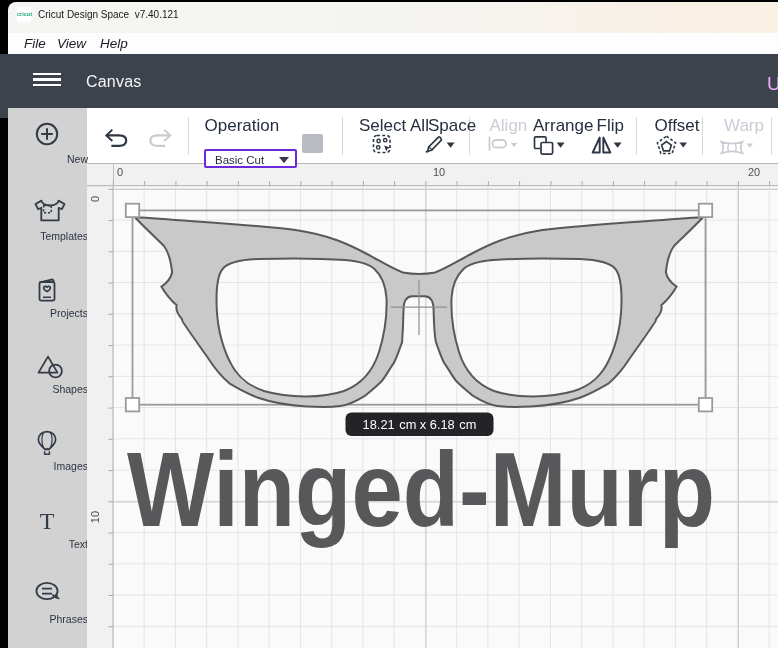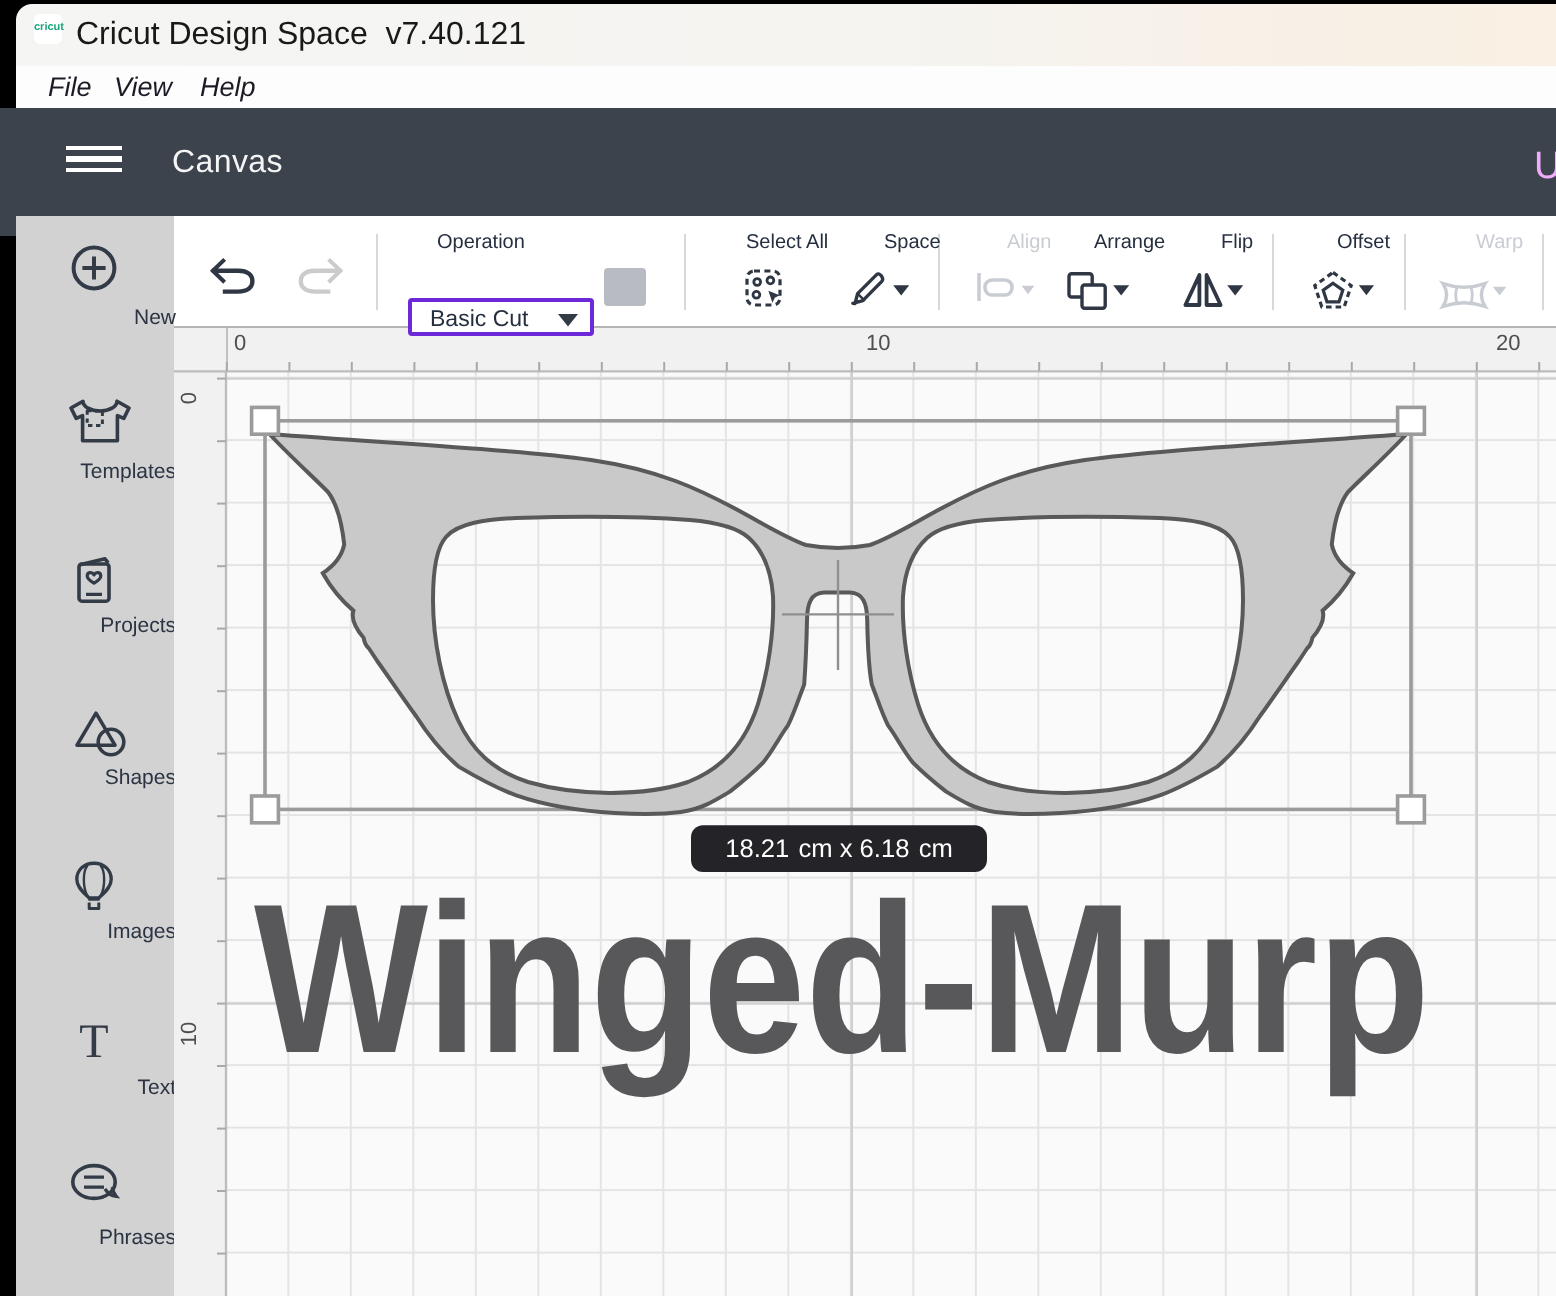--- a/index.html
+++ b/index.html
@@ -5,34 +5,34 @@
   body { width:778px; height:648px; position:relative; overflow:hidden;
          background:#000; font-family:"Liberation Sans", sans-serif;
          -webkit-font-smoothing: antialiased; }
   .abs { position:absolute; }
   #titlebar { left:8px; top:2px; width:770px; height:31px;
      background:linear-gradient(to right,#f5f5f3 0%,#f5f4f1 55%,#f8f0e6 85%,#faf0e4 100%);
      border-top-left-radius:8px; }
   #logo { position:absolute; left:9px; top:5px; width:14px; height:15px; background:#fff;
      border-radius:3px; color:#1fa67e; font-size:5.5px; font-weight:bold;
      text-align:center; line-height:15px; }
-  #title { position:absolute; left:30px; top:7px; font-size:16px; color:#191919;
+  #title { position:absolute; left:30px; top:7px; font-size:10px; color:#191919;
      white-space:pre; }
   #menubar { left:8px; top:33px; width:770px; height:21px; background:#fdfdfd;
      font-size:13.5px; color:#1b1b26; }
   .mitem { position:absolute; top:3px;font-style:italic; }
   #header { left:0; top:54px; width:778px; height:64px; background:#3d434c; }
   .hbar { position:absolute; left:33px; width:28px; height:2.6px; background:#ffffff; }
   #hcanvas { position:absolute; left:86px; top:19px; font-size:16px; color:#f5f5f6;
      letter-spacing:0.2px; }
   #hun { position:absolute; left:767px; top:19px; font-size:19px; color:#f0abfc; }
   #toolbar { left:87px; top:108px; width:691px; height:54.5px; background:#ffffff; }
   #toolbar-border { left:87px; top:162.5px; width:691px; height:1.5px; background:#b5b5b5; }
   .tsep { position:absolute; top:117px; width:1px; height:38px; background:#d8d8d8; }
-  .tlbl { position:absolute; top:116px; font-size:10px; color:#262f40;margin-left:14px; }
+  .tlbl { position:absolute; top:116px; font-size:17px; color:#262f40; }
   .tlbl.dis { color:#c9cdd3; }
   #opbox { position:absolute; left:204px; top:149px; width:93px; height:19px;
      border:2px solid #6d28d9; border-radius:2px; background:#fff; box-sizing:border-box; }
   #opbox span { position:absolute; left:9px; top:2.5px; font-size:11.5px; color:#262f40; }
   #swatch { position:absolute; left:302px; top:133.5px; width:21px; height:19px;
      background:#b8bcc2; border-radius:2px; }
   #sidebar { left:8px; top:108px; width:79px; height:540px; background:#d2d2d2; }
   .sblbl { position:absolute; left:0; width:80px; text-align:right; font-size:10.5px;
      color:#2b3443; }
   #rulertop { left:87px; top:164px; width:691px; height:22px; background:#f1f1f1; }

